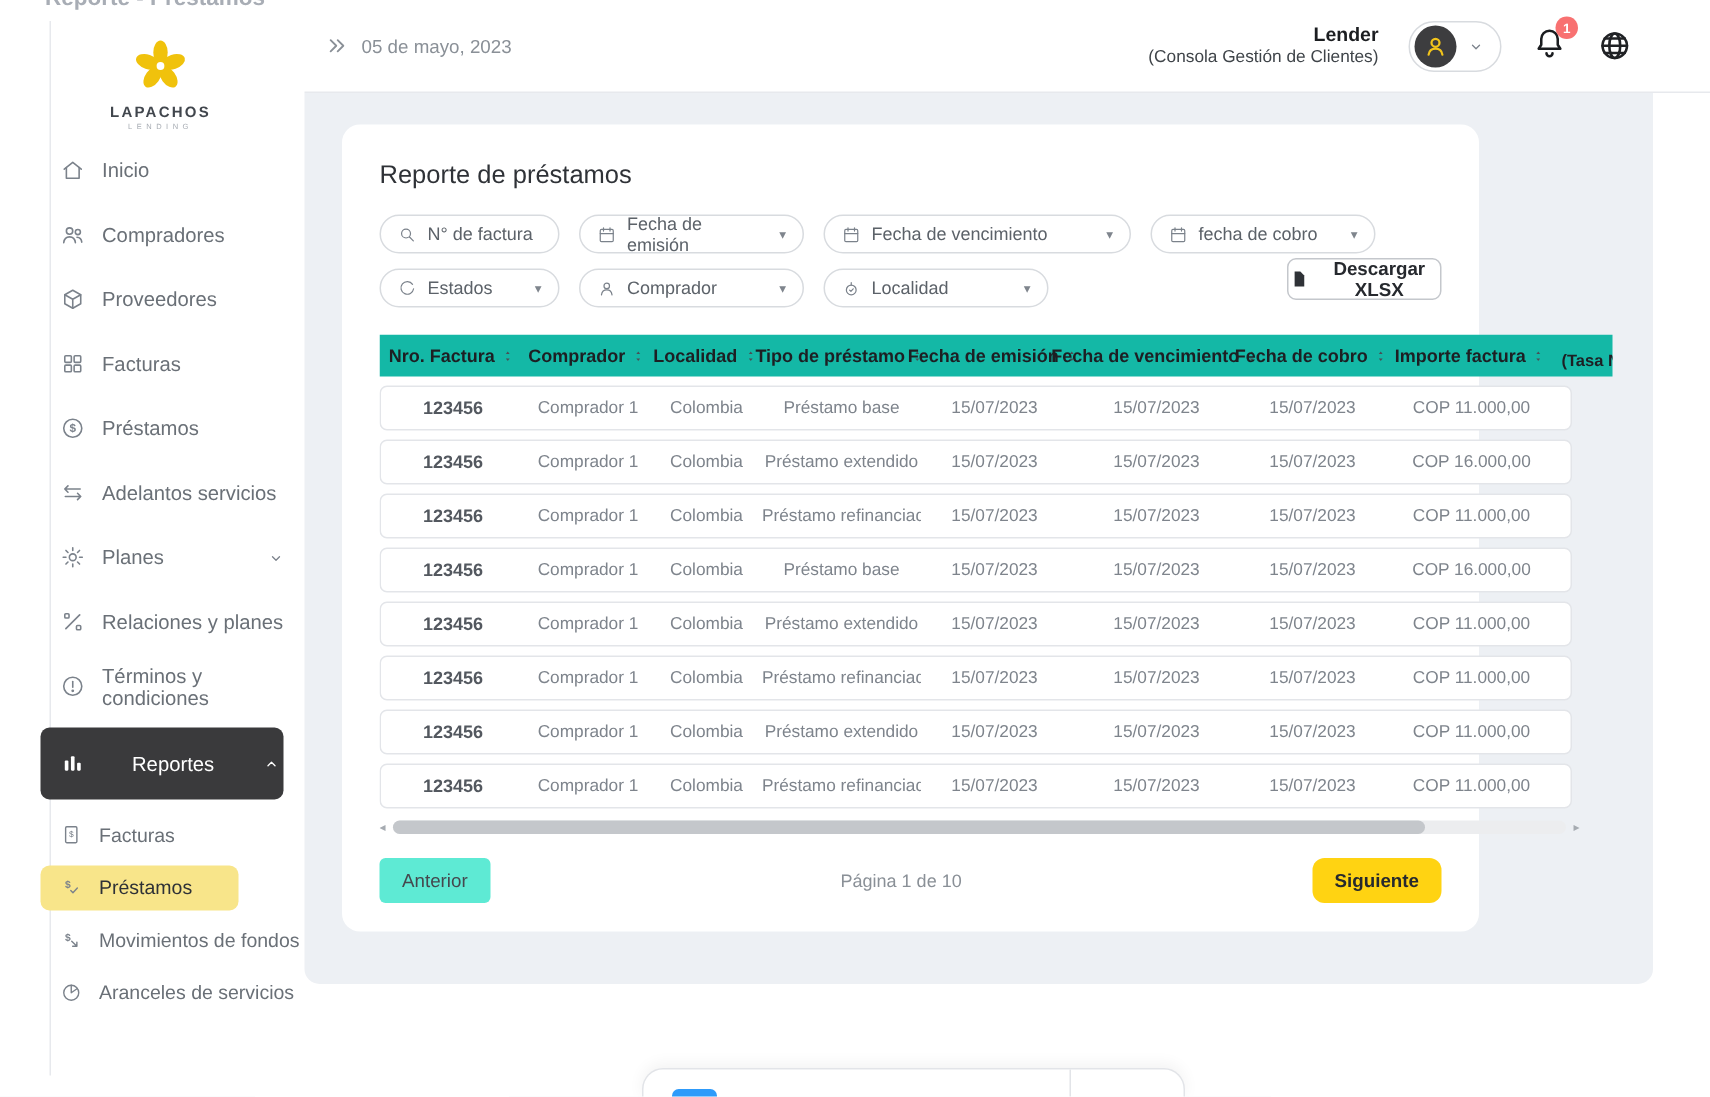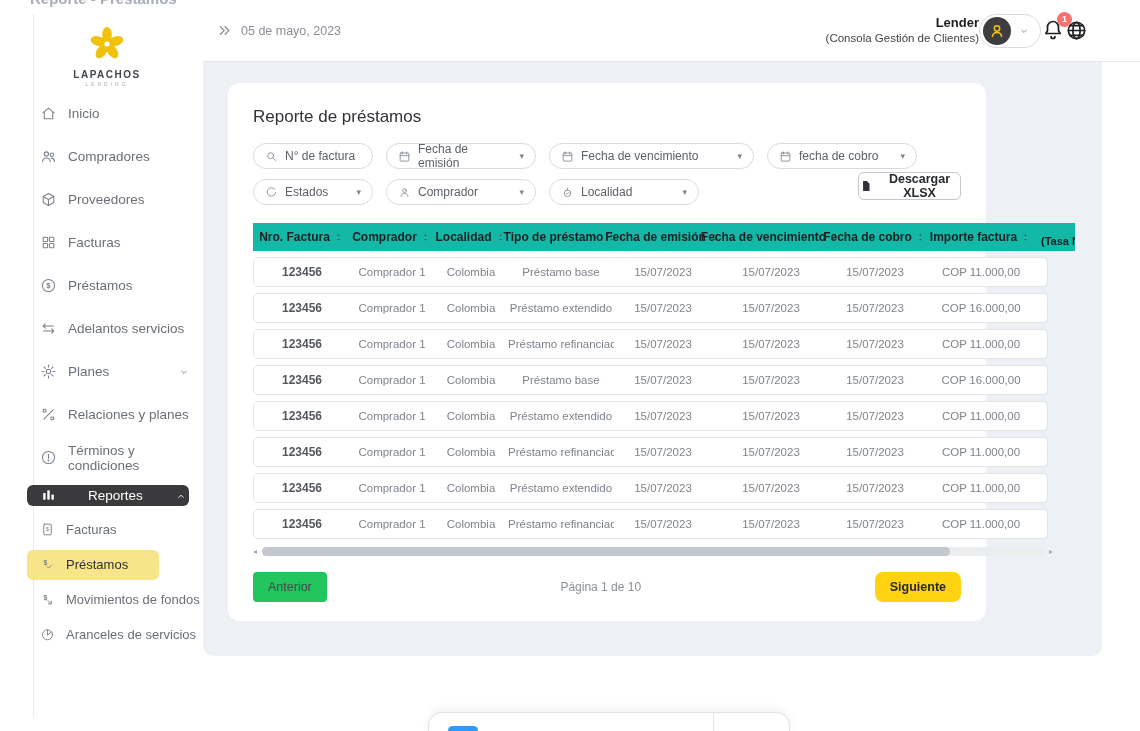--- a/index.html
+++ b/index.html
@@ -7,42 +7,42 @@
     font-family:"Liberation Sans", sans-serif; position:relative; }
 
   
   .clipped-title{position:absolute;left:30px;top:-10px;font-size:15px;font-weight:bold;color:#A8ADB5;}
 
   
   .topbar{position:absolute;left:203px;top:0;width:937px;height:62px;background:#fff;
     border-bottom:1px solid #E7E9ED;display:flex;align-items:center;}
   .tb-left{display:flex;align-items:center;gap:9px;margin-left:14px;}
   .tb-date{font-size:12.5px;color:#8A9097;}
-  .tb-right{display:flex;align-items:center;margin-left:auto;margin-right:52px;}
+  .tb-right{display:flex;align-items:center;gap:20px;margin-left:auto;margin-right:52px;}
   .user-block{text-align:right;line-height:1.25;}
   .user-name{font-size:13px;font-weight:bold;color:#1C1E21;}
   .user-sub{font-size:11.5px;color:#3F4449;}
   .avatar-pill{display:flex;align-items:center;gap:6px;border:1px solid #D8DBDF;border-radius:18px;
     background:#fff;padding:3px 9px 3px 3px;height:34px;}
   .avatar-circle{width:28px;height:28px;border-radius:50%;background:#3D3D3F;display:flex;
     align-items:center;justify-content:center;}
   .bell-wrap{position:relative;}
   .badge{position:absolute;top:-5px;right:-7px;width:15px;height:15px;border-radius:50%;
     background:#F87171;color:#fff;font-size:9px;font-weight:bold;display:flex;align-items:center;
     justify-content:center;}
 
   
   .vline{position:absolute;left:33px;top:14px;width:1px;height:703px;background:#E7E9ED;}
   .logo{position:absolute;left:52px;top:24px;width:110px;text-align:center;z-index:2;}
   .logo-name{font-size:10px;font-weight:bold;letter-spacing:1.5px;color:#41464D;margin-top:1px;}
   .logo-tag{font-size:5px;letter-spacing:3px;color:#A7ACB3;margin-top:1px;}
   .sidebar{position:absolute;left:27px;top:92px;width:176px;z-index:1;}
   .s-item{height:43px;display:flex;align-items:center;gap:11px;padding-left:13px;
     font-size:13.5px;color:#6A7077;cursor:default;}
-  .s-item.dark{height:21px;margin:6px 0;background:#3A3A3C;border-radius:6px;color:#fff;width:162px;gap:31px;}
+  .s-item.dark{height:48px;margin:6px 0;background:#3A3A3C;border-radius:6px;color:#fff;width:162px;gap:31px;}
   .s-sub{height:35px;display:flex;align-items:center;gap:11px;padding-left:13px;font-size:13px;color:#6A7077;}
   .s-sub.active{height:30px;margin:2.5px 0;background:#F8E58A;border-radius:6px;width:132px;color:#2E3136;}
   .tail{margin-left:auto;margin-right:12px;}
   .ic{display:inline-flex;flex:none;}
   .ic svg{width:100%;height:100%;display:block;stroke:#7B828B;fill:none;stroke-width:1.5;
     stroke-linecap:round;stroke-linejoin:round;}
 
   
   .app-bg{position:absolute;left:203px;top:62px;width:899px;height:594px;background:#EDF0F4;
     border-radius:0 0 10px 10px;}
@@ -71,21 +71,21 @@
   .td.first{font-weight:bold;color:#53585F;font-size:12px;}
 
   
   .hscroll{position:relative;margin-top:8px;height:9px;width:800px;}
   .hs-arrow{position:absolute;top:0;font-size:8px;color:#A6ABB1;line-height:9px;}
   .hs-track{position:absolute;left:9px;right:9px;top:0;height:9px;background:#ECEDEF;border-radius:5px;}
   .hs-thumb{position:absolute;left:0;top:0;height:9px;width:688px;background:#C4C7CB;border-radius:5px;}
 
   
   .pager{display:flex;align-items:center;margin-top:16px;}
-  .btn-prev{background:#22c55e;color:#45484E;border-radius:4px;padding:8px 15px;font-size:12.5px;border:none;}
+  .btn-prev{background:#5eead4;color:#45484E;border-radius:4px;padding:8px 15px;font-size:12.5px;border:none;}
   .page-info{flex:1;text-align:center;font-size:12px;color:#8A9097;}
   .btn-next{background:#FFD312;color:#26292E;border-radius:8px;padding:8px 15px;font-size:12.5px;
     font-weight:bold;border:none;}
 
   
   .bottom-sheet{position:absolute;left:428px;top:712px;width:362px;height:22px;background:#fff;
     border:1px solid #E2E4E8;border-bottom:none;border-radius:14px 14px 0 0;
     box-shadow:0 -3px 10px rgba(0,0,0,0.05);}
   .bs-divider{position:absolute;left:284px;top:0;width:1px;height:22px;background:#E2E4E8;}
   .bs-pill{position:absolute;left:19px;top:13px;width:30px;height:9px;border-radius:5px;background:#2E9BFA;}

